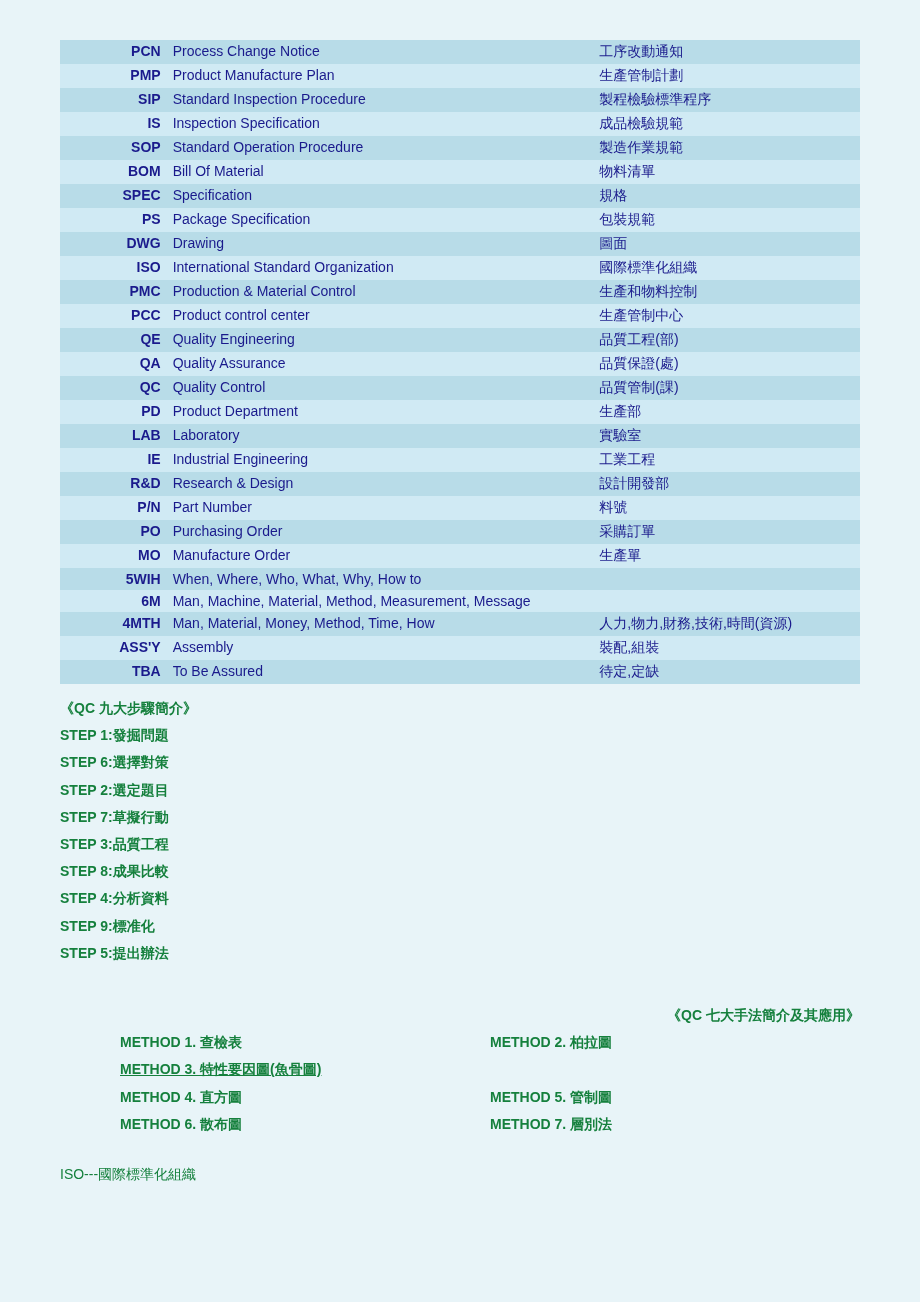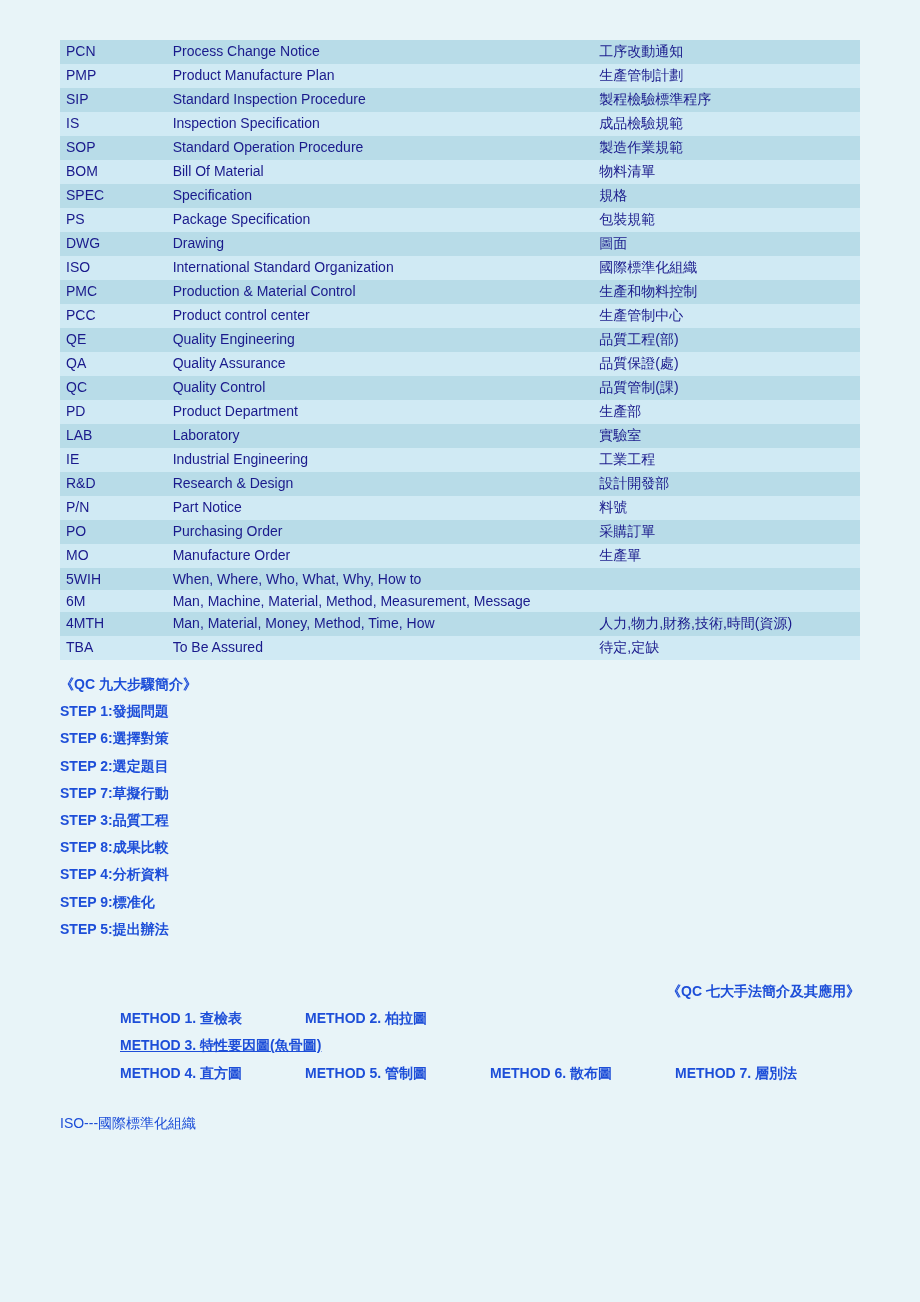--- a/index.html
+++ b/index.html
@@ -21,48 +21,49 @@
       color: #1a1a8c;
     }
     .table-section tr:nth-child(odd) {
       background-color: #b8dce8;
     }
     .table-section tr:nth-child(even) {
       background-color: #d0eaf4;
     }
     .col-abbr {
       width: 80px;
-      font-weight: normal;
+      font-weight: bold;
       white-space: nowrap;
+      text-align: right;
     }
     .col-en {
       width: 320px;
     }
     .col-zh {
       width: 200px;
     }
     .text-section {
       margin-top: 8px;
-      color: #1d4ed8;
+      color: #15803d;
       line-height: 1.8;
     }
     .text-section p {
       margin-bottom: 2px;
     }
     .bold-text {
       font-weight: bold;
     }
     .indent-center {
       text-align: right;
       font-weight: bold;
       margin: 6px 0;
     }
     .method-grid {
       display: grid;
-      grid-template-columns: 1fr 1fr 1fr 1fr;
+      grid-template-columns: 1fr 1fr;
       gap: 2px 0;
       margin-left: 60px;
     }
     .method-line {
       font-weight: bold;
     }
     .method-single {
       grid-column: 1 / -1;
       font-weight: bold;
       text-decoration: underline;
@@ -173,21 +174,21 @@
       <td class="col-en">Industrial Engineering</td>
       <td class="col-zh">工業工程</td>
     </tr>
       <tr>
       <td class="col-abbr">R&amp;D</td>
       <td class="col-en">Research &amp; Design</td>
       <td class="col-zh">設計開發部</td>
     </tr>
       <tr>
       <td class="col-abbr">P/N</td>
-      <td class="col-en">Part Notice</td>
+      <td class="col-en">Part Number</td>
       <td class="col-zh">料號</td>
     </tr>
       <tr>
       <td class="col-abbr">PO</td>
       <td class="col-en">Purchasing Order</td>
       <td class="col-zh">采購訂單</td>
     </tr>
       <tr>
       <td class="col-abbr">MO</td>
       <td class="col-en">Manufacture Order</td>
@@ -199,20 +200,25 @@
         <td class="col-zh"></td>
       </tr>
       <tr>
         <td class="col-abbr">6M</td>
         <td colspan="2">Man, Machine, Material, Method, Measurement, Message</td>
       </tr>
       <tr>
         <td class="col-abbr">4MTH</td>
         <td class="col-en">Man, Material, Money, Method, Time, How</td>
         <td class="col-zh">人力,物力,財務,技術,時間(資源)</td>
+      </tr>
+      <tr>
+        <td class="col-abbr">ASS'Y</td>
+        <td class="col-en">Assembly</td>
+        <td class="col-zh">裝配,組裝</td>
       </tr>
       <tr>
         <td class="col-abbr">TBA</td>
         <td class="col-en">To Be Assured</td>
         <td class="col-zh">待定,定缺</td>
       </tr>
     </tbody>
 </table>
 
 <div class="text-section">

